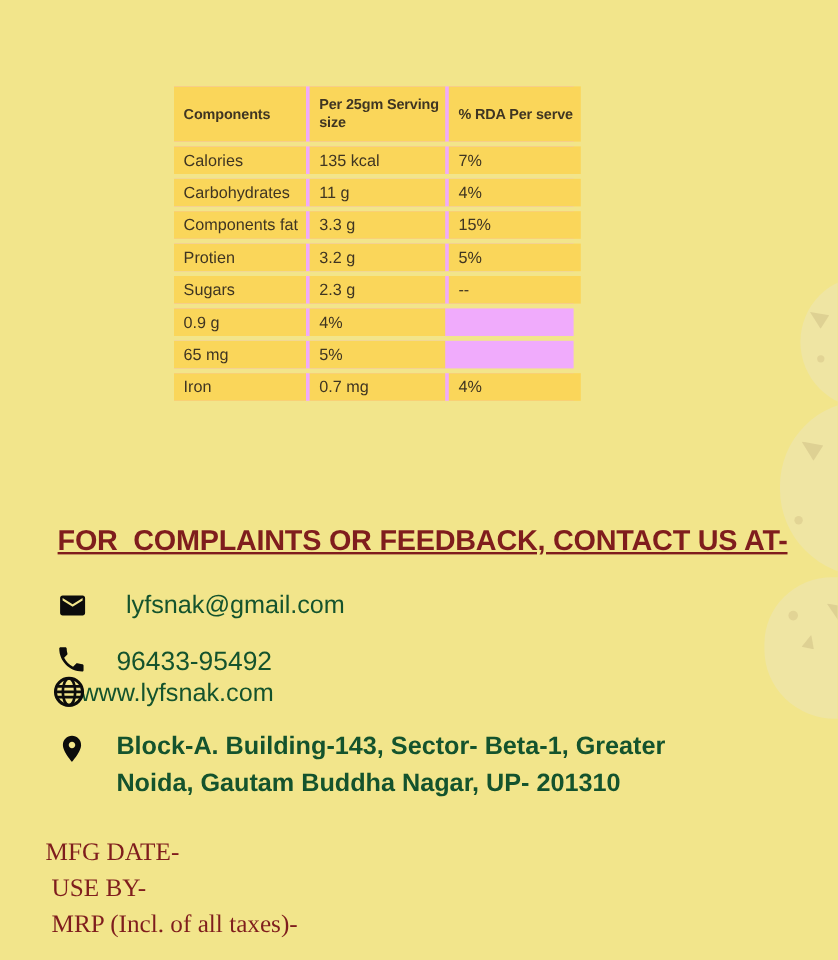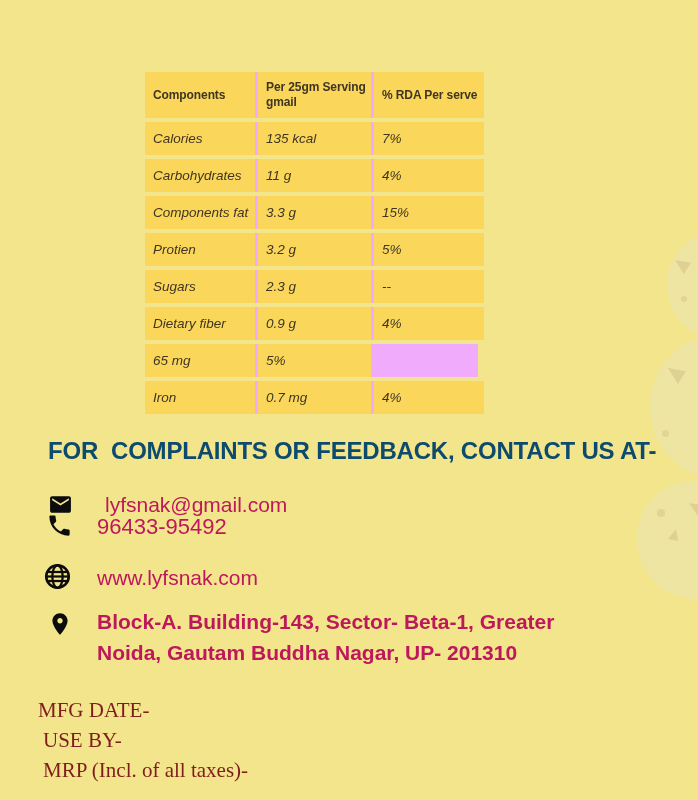--- a/index.html
+++ b/index.html
@@ -26,41 +26,41 @@
     display:flex;flex-direction:column;row-gap:4px;
   }
   .thead,.trow{
     display:grid;grid-template-columns:110px 113px 110px;
     column-gap:3px;background:#f0abfc;
   }
   .thead .tcell{
     height:46px;font-weight:700;font-size:12px;letter-spacing:-0.1px;
     white-space:pre-line;line-height:15px;
   }
-  .trow .tcell{height:33px;font-size:13.5px;font-style:italic;}
+  .trow .tcell{height:23px;font-size:13.5px;}
   .tcell{
     background:#fad65a;color:#3f3522;
     display:flex;align-items:center;padding-left:8px;box-sizing:border-box;
   }
   
   .contact-heading{
     position:absolute;left:48px;top:437px;
-    font-size:24px;font-weight:700;color:#0c4a6e;
-    letter-spacing:-0.2px;white-space:pre;
+    font-size:24px;font-weight:700;color:#7f1d1d;
+    letter-spacing:-0.2px;white-space:pre;text-decoration:underline;
   }
   
   .crow{position:absolute;display:flex;align-items:center;}
   .crow .icon{position:absolute;left:0;top:0;}
-  .crow .ctext{font-size:21px;color:#be185d;}
+  .crow .ctext{font-size:21px;color:#14532d;}
   #row-email{left:48px;top:492px;width:600px;height:26px;}
   #row-email .ctext{margin-left:57px;}
-  #row-phone{left:46px;top:512px;width:600px;height:30px;text-align:right;}
+  #row-phone{left:46px;top:536px;width:600px;height:30px;text-align:right;}
   #row-phone .ctext{margin-left:51px;font-size:22px;}
   #row-web{left:44px;top:563px;width:600px;height:30px;}
-  #row-web .ctext{margin-left:53px;}
+  #row-web .ctext{margin-left:23px;}
   #row-address{left:47px;top:606px;width:600px;align-items:flex-start;}
   #row-address .ctext{margin-left:50px;line-height:31px;font-weight:bold;}
   
   .mfg-block{
     position:absolute;left:38px;top:695px;
     font-family:"Liberation Serif",serif;font-size:21px;color:#7f1d1d;
     line-height:30px;
   }
   .mfg-block .mline + .mline{padding-left:5px;}
   svg{display:block;}
@@ -80,21 +80,21 @@
 <div class="snack" style="width:120px;height:118px;left:637px;top:481px;border-radius:48% 52% 50% 50%;">
   <div class="spot" style="width:20px;height:16px;left:52px;top:22px;"></div>
   <div class="spot" style="width:12px;height:11px;left:30px;top:50px;transform:rotate(70deg);"></div>
   <div class="speck" style="width:8px;height:8px;left:20px;top:28px;"></div>
 </div>
 
 <div class="ntable">
   <div class="thead">
     <div class="tcell">Components</div>
     <div class="tcell">Per 25gm Serving
-gmail</div>
+size</div>
     <div class="tcell">% RDA Per serve</div>
   </div>
   <div style="display:contents"><div class="trow">
         <div class="tcell">Calories</div>
         <div class="tcell">135 kcal</div>
         <div class="tcell">7%</div>
       </div><div class="trow">
         <div class="tcell">Carbohydrates</div>
         <div class="tcell">11 g</div>
         <div class="tcell">4%</div>
@@ -104,21 +104,20 @@
         <div class="tcell">15%</div>
       </div><div class="trow">
         <div class="tcell">Protien</div>
         <div class="tcell">3.2 g</div>
         <div class="tcell">5%</div>
       </div><div class="trow">
         <div class="tcell">Sugars</div>
         <div class="tcell">2.3 g</div>
         <div class="tcell">--</div>
       </div><div class="trow">
-        <div class="tcell">Dietary fiber</div>
         <div class="tcell">0.9 g</div>
         <div class="tcell">4%</div>
       </div><div class="trow">
         <div class="tcell">65 mg</div>
         <div class="tcell">5%</div>
       </div><div class="trow">
         <div class="tcell">Iron</div>
         <div class="tcell">0.7 mg</div>
         <div class="tcell">4%</div>
       </div></div>

